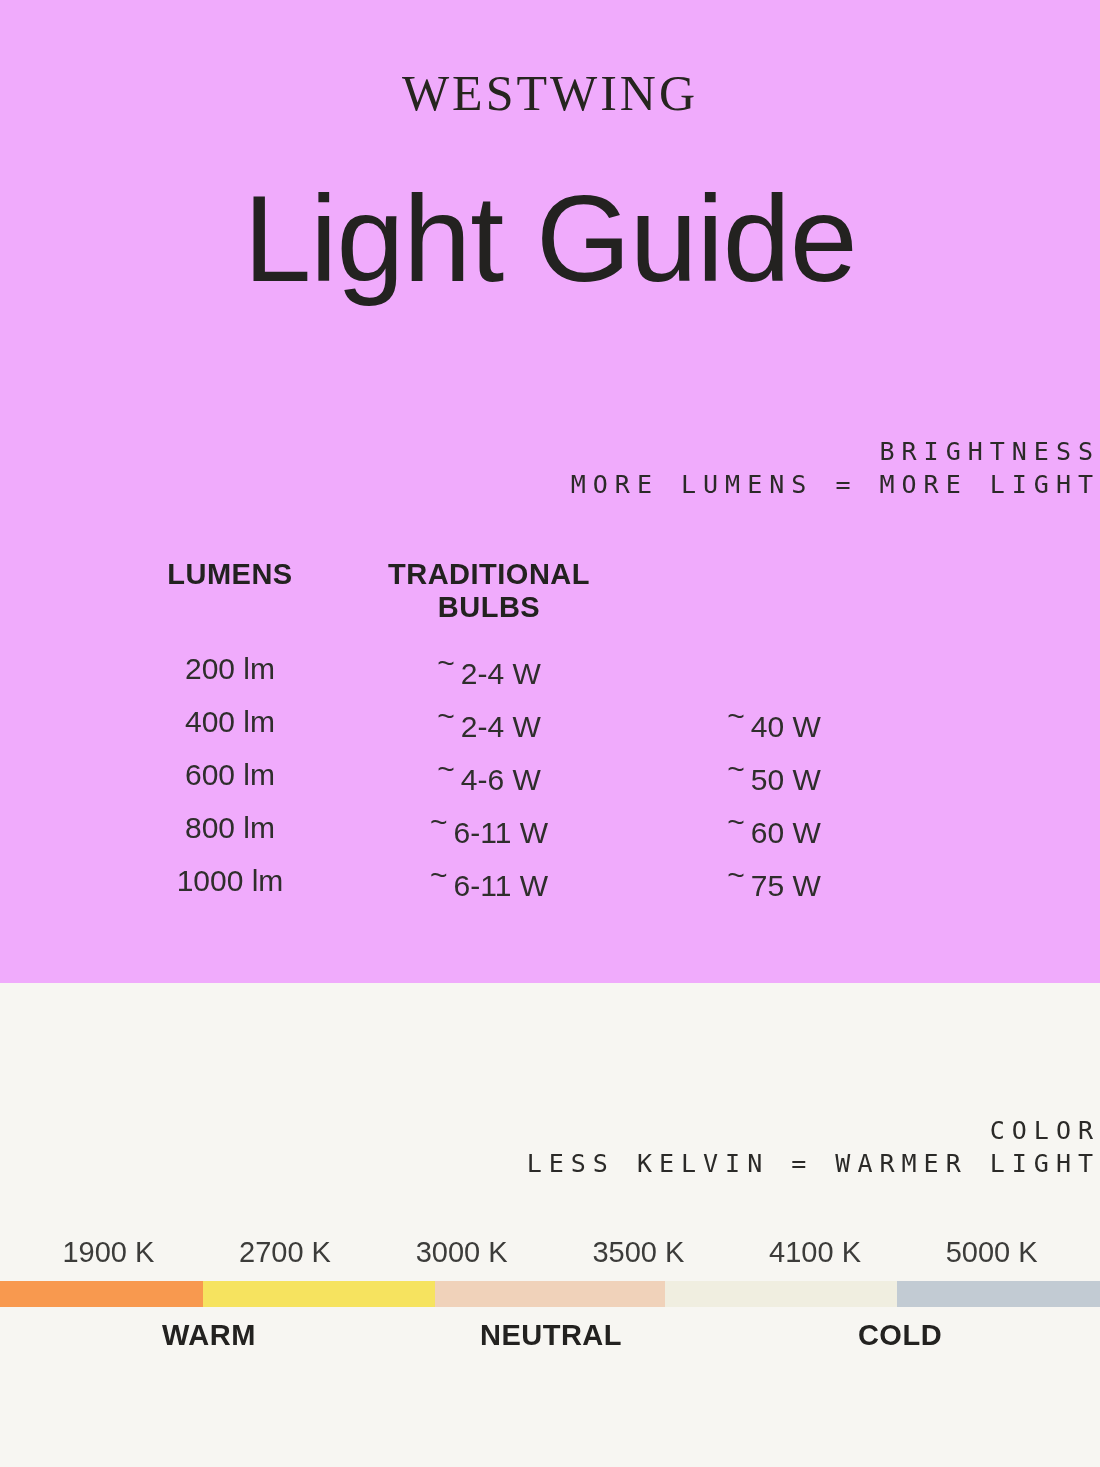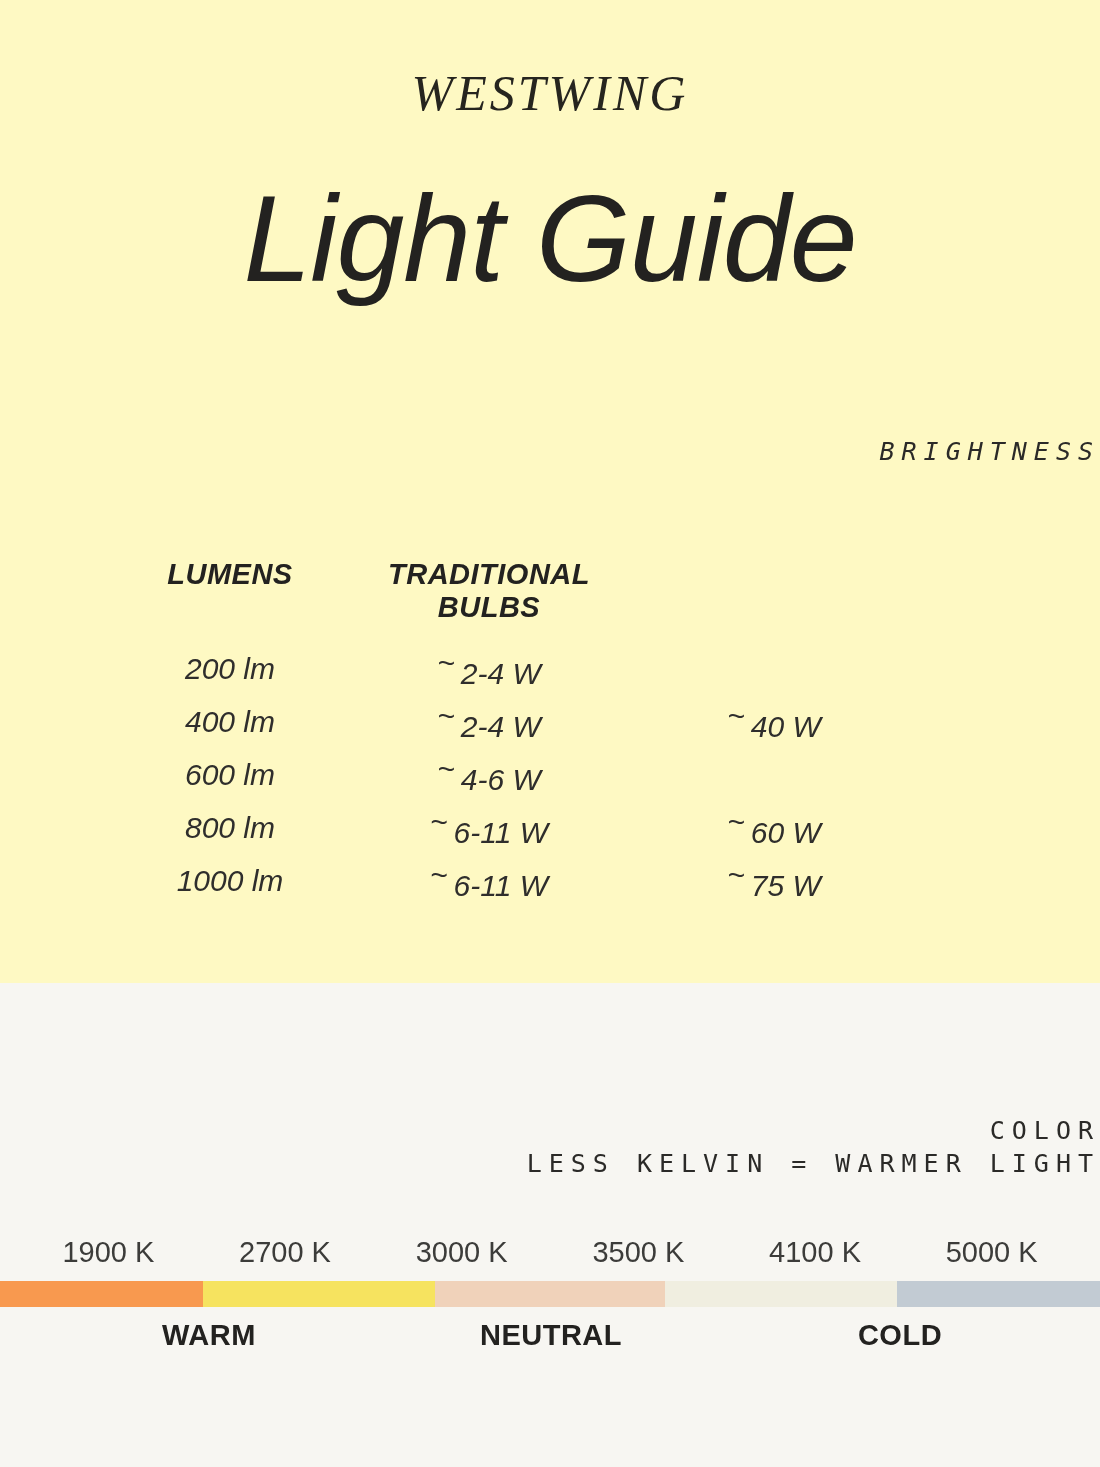--- a/index.html
+++ b/index.html
@@ -105,44 +105,46 @@
   }
   .temp-label-0 { left: 209px; }
   .temp-label-1 { left: 551px; }
   .temp-label-2 { left: 900px; }
 </style>
 </head>
 <body>
 
 <div class="page">
 
-  <section class="section-top" style="background: #fef9c3; font-style: italic;">
+  <section class="section-top" style="background: #f0abfc;">
     <div class="brand">WESTWING</div>
     <h1 class="title">Light Guide</h1>
 
     <div class="mono-line brightness-heading">BRIGHTNESS</div>
+    <div class="mono-line brightness-subheading">MORE LUMENS = MORE LIGHT</div>
 
     <div class="lumens-table">
       <div class="t-head">
         <span>LUMENS</span>
         <span>TRADITIONAL BULBS</span>
       </div>
       <div class="t-body" id="table-body">
           <div class="t-row">
             <span><span>200 lm</span></span>
             <span><span class="tilde">~</span><span>2-4 W</span></span>
           </div>
           <div class="t-row">
             <span><span>400 lm</span></span>
             <span><span class="tilde">~</span><span>2-4 W</span></span>
             <span><span class="tilde">~</span><span>40 W</span></span>
           </div>
           <div class="t-row">
             <span><span>600 lm</span></span>
             <span><span class="tilde">~</span><span>4-6 W</span></span>
+            <span><span class="tilde">~</span><span>50 W</span></span>
           </div>
           <div class="t-row">
             <span><span>800 lm</span></span>
             <span><span class="tilde">~</span><span>6-11 W</span></span>
             <span><span class="tilde">~</span><span>60 W</span></span>
           </div>
           <div class="t-row">
             <span><span>1000 lm</span></span>
             <span><span class="tilde">~</span><span>6-11 W</span></span>
             <span><span class="tilde">~</span><span>75 W</span></span>

